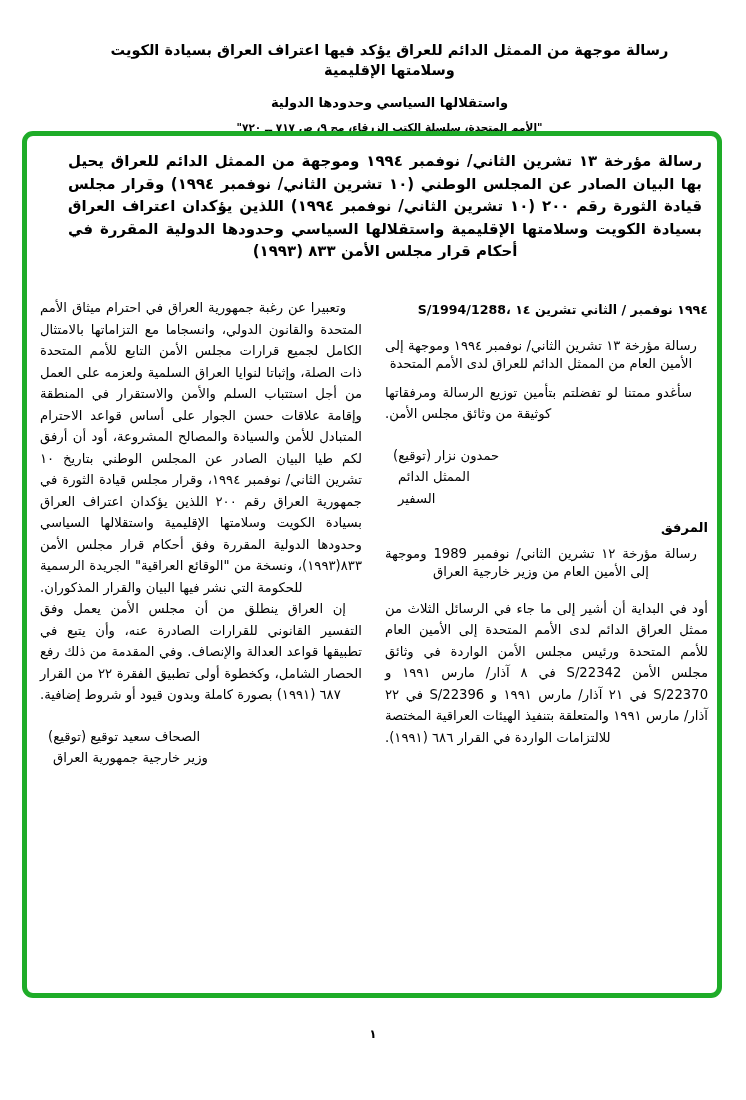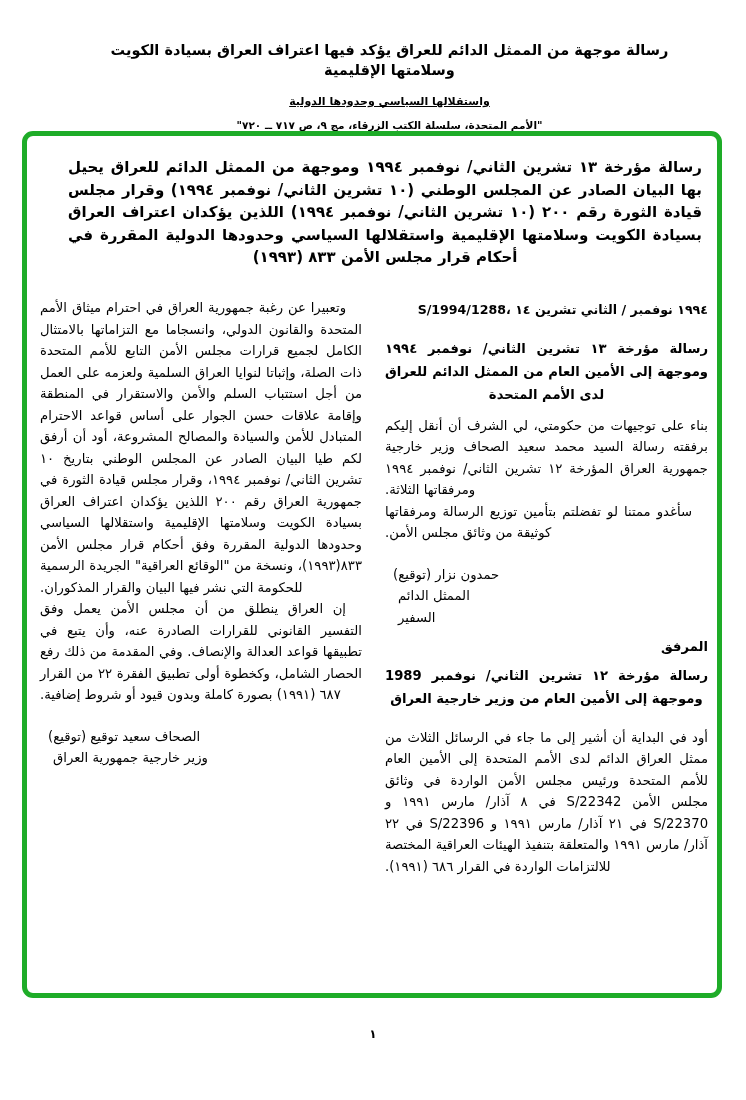--- a/index.html
+++ b/index.html
@@ -6,50 +6,50 @@
   body{
     position:relative;
     width:746px;height:1100px;
     background:#ffffff;
     font-family:"DejaVu Sans", sans-serif;
     color:#000;
     overflow:hidden;
   }
   .title-block{position:absolute;top:40px;left:0;right:0;text-align:center;direction:rtl;padding-left:33px;}
   .title-l1{font-size:14.5px;font-weight:bold;margin:0 48px 15px;line-height:20px;}
-  .title-l2{font-size:11px;font-weight:bold;margin:0 12px 11px;text-decoration:underline;}
+  .title-l2{font-size:13px;font-weight:bold;margin:0 12px 11px;}
   .source-line{font-size:10.5px;font-weight:bold;}
 
   .frame{
     position:absolute;left:22px;top:131px;width:700px;height:867px;
     box-sizing:border-box;
     border:5px solid #1EAC28;border-radius:11px;
   }
 
   .intro{
-    position:absolute;left:68px;top:156px;width:634px;
+    position:absolute;left:68px;top:150px;width:634px;
     direction:rtl;text-align:justify;text-align-last:center;
     font-weight:bold;font-size:15px;line-height:22.5px;
     margin:0;
   }
 
   .col{position:absolute;top:297px;font-size:13.2px;line-height:21.5px;direction:rtl;}
   .col-right{left:385px;width:323px;}
   .col-left{left:40px;width:322px;}
 
   .para{margin:0;text-align:justify;text-align-last:left;}
   .indent{text-indent:16px;}
 
   .docref{
     font-weight:bold;font-size:12.6px;
     direction:ltr;text-align:right;
     margin:2px 0 16px 0;white-space:nowrap;
   }
   .heading{
-    font-weight:bold;margin:0 0 9px 0;line-height:23px;
+    font-weight:normal;margin:0 11px 9px 0;line-height:18px;
     text-align:justify;text-align-last:center;
   }
   .gap-s{height:8px;}
 
   .sig-block{margin-top:20px;}
   .sig-line{direction:ltr;text-align:left;margin:0 0 0 8px;}
   .sig-label{font-weight:normal;}
   .sig-title{direction:rtl;text-align:left;margin:0 0 0 13px;line-height:21.5px;}
 
   .enclosure-label{font-weight:bold;text-align:right;margin:8px 0 6px 0;}
@@ -68,21 +68,20 @@
   <div class="source-line">"الأمم المتحدة، سلسلة الكتب الزرقاء، مج ٩، ص ٧١٧ ــ ٧٢٠"</div>
 </header>
 
 <div class="frame"></div>
 
 <p class="intro">رسالة مؤرخة ١٣ تشرين الثاني/ نوفمبر ١٩٩٤ وموجهة من الممثل الدائم للعراق يحيل بها البيان الصادر عن المجلس الوطني (١٠ تشرين الثاني/ نوفمبر ١٩٩٤) وقرار مجلس قيادة الثورة رقم ٢٠٠ (١٠ تشرين الثاني/ نوفمبر ١٩٩٤) اللذين يؤكدان اعتراف العراق بسيادة الكويت وسلامتها الإقليمية واستقلالها السياسي وحدودها الدولية المقررة في أحكام قرار مجلس الأمن ٨٣٣ (١٩٩٣)</p>
 
 <section class="col col-right">
   <div class="docref"><span dir="auto">S/1994/1288،</span> <span dir="auto">١٤</span> <span dir="auto">تشرين</span> <span dir="auto">الثاني</span> <span dir="auto">/</span> <span dir="auto">نوفمبر</span> <span dir="auto">١٩٩٤</span></div>
   <p class="heading">رسالة مؤرخة ١٣ تشرين الثاني/ نوفمبر ١٩٩٤ وموجهة إلى الأمين العام من الممثل الدائم للعراق لدى الأمم المتحدة</p>
-  <p class="para">بناء على توجيهات من حكومتي، لي الشرف أن أنقل إليكم برفقته رسالة السيد محمد سعيد الصحاف وزير خارجية جمهورية العراق المؤرخة ١٢ تشرين الثاني/ نوفمبر ١٩٩٤ ومرفقاتها الثلاثة.</p>
   <p class="para indent">سأغدو ممتنا لو تفضلتم بتأمين توزيع الرسالة ومرفقاتها كوثيقة من وثائق مجلس الأمن.</p>
 
   <div class="sig-block">
     <div class="sig-line">
       <span class="sig-label">(توقيع)</span>
       <span><span dir="auto">نزار</span> <span dir="auto">حمدون</span></span>
     </div>
     <div class="sig-title">الممثل الدائم</div>
     <div class="sig-title">السفير</div>
   </div>

